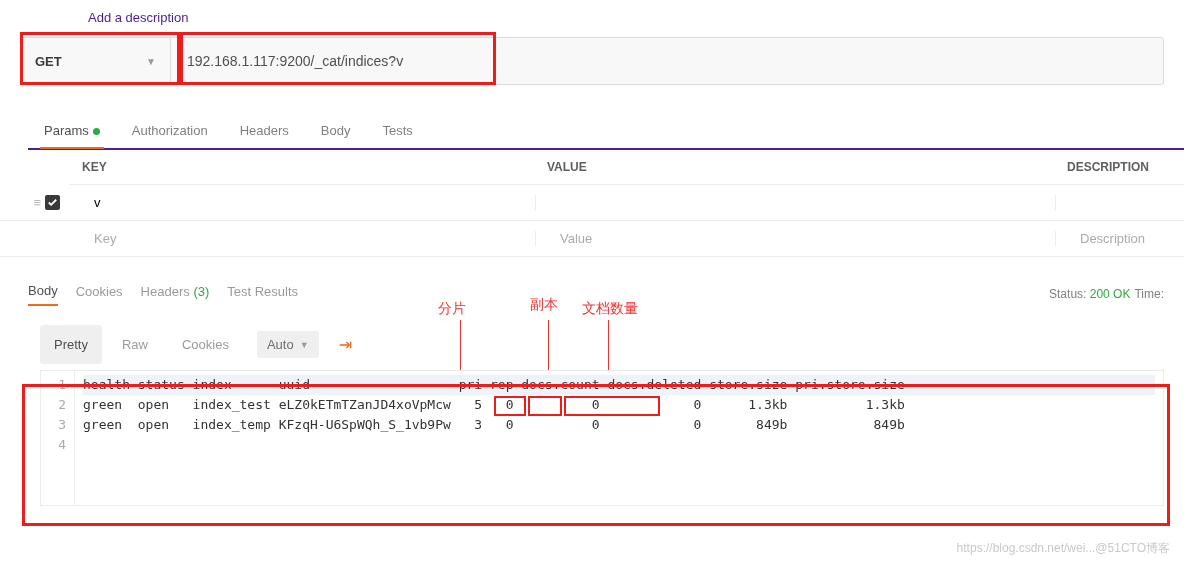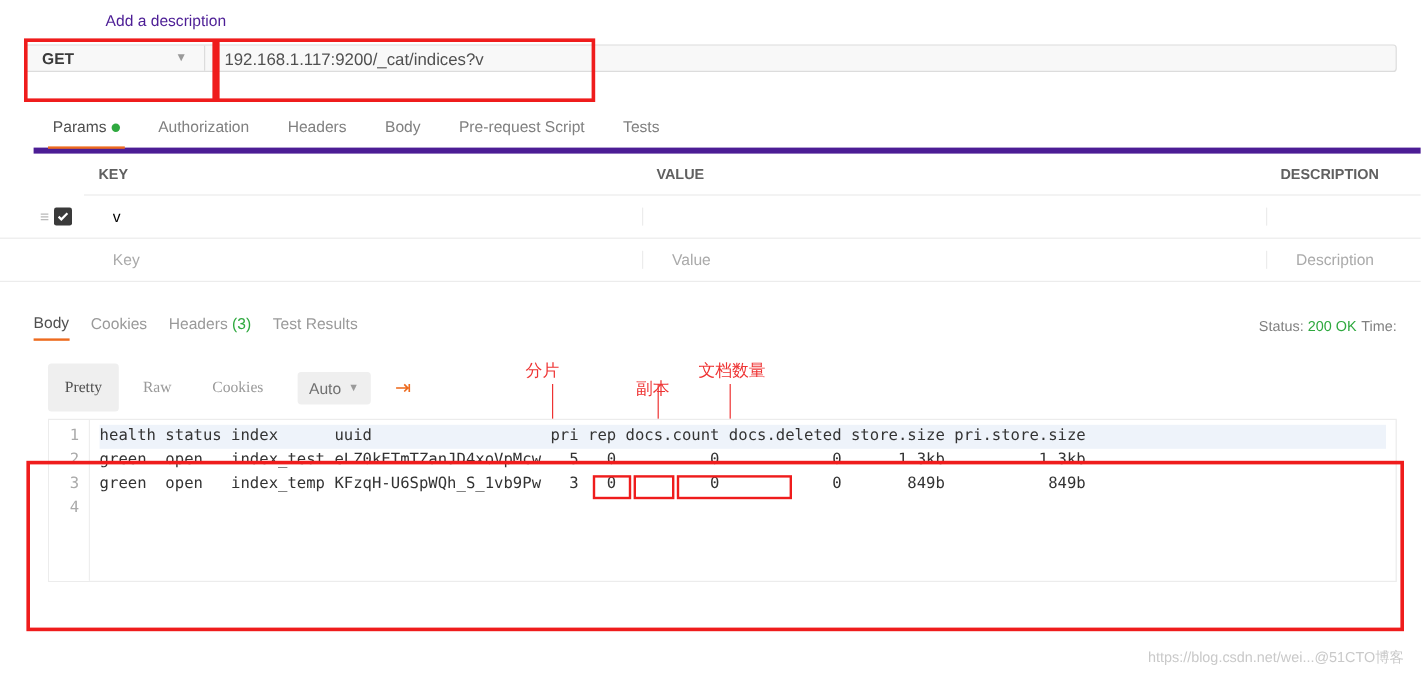--- a/index.html
+++ b/index.html
@@ -1,25 +1,25 @@
 <!DOCTYPE html>
 <html><head>
 <meta charset="utf-8">
 <style>
   * { box-sizing: border-box; margin: 0; padding: 0; }
   body { font-family: -apple-system, BlinkMacSystemFont, "Segoe UI", Helvetica, Arial, sans-serif; background: #fff; color: #505050; font-size: 13px; width: 1184px; height: 561px; overflow: hidden; position: relative; }
   .top-desc { padding: 10px 0 12px 50px; }
   .top-desc a { color: #4c1d95; text-decoration: none; font-size: 13px; margin-left: 38px; }
-  .req-bar { display: flex; align-items: stretch; margin: 0 20px 0 20px; border: 1px solid #dcdcdc; border-radius: 3px; background: #f8f8f8; height: 23px; position: relative; }
+  .req-bar { display: flex; align-items: stretch; margin: 0 20px 0 20px; border: 1px solid #dcdcdc; border-radius: 3px; background: #f8f8f8; height: 48px; position: relative; }
   .method { display: flex; align-items: center; justify-content: space-between; width: 150px; padding: 0 14px; border-right: 1px solid #dcdcdc; font-weight: 600; color: #3a3a3a; cursor: pointer; }
   .method .caret { color: #9a9a9a; font-size: 10px; }
   .url { flex: 1; display: flex; align-items: center; padding: 0 16px; font-size: 14px; color: #505050; text-align: right; }
   .req-box1 { position: absolute; border: 3px solid #ef1c1c; left: 20px; top: 32px; width: 160px; height: 53px; pointer-events: none; }
   .req-box2 { position: absolute; border: 3px solid #ef1c1c; left: 180px; top: 32px; width: 316px; height: 53px; pointer-events: none; }
-  .tabs { display: flex; gap: 0; margin: 30px 0 0 28px; border-bottom: 5px solid #4c1d95; }
+  .tabs { display: flex; gap: 0; margin: 30px 0 0 28px; border-bottom: 2px solid #4c1d95; }
   .tab { padding: 8px 16px 10px; color: #808080; cursor: pointer; font-size: 13px; position: relative; }
   .tab.active { color: #505050; }
   .tab.active::after { content: ""; position: absolute; left: 12px; right: 12px; bottom: -1px; height: 2px; background: #ed6b1f; }
   .dot-green { display: inline-block; width: 7px; height: 7px; background: #2fa93f; border-radius: 50%; margin-left: 4px; vertical-align: middle; }
   .kv-header { display: flex; border-bottom: 1px solid #ececec; padding: 10px 0 10px 0; color: #606060; font-weight: 600; font-size: 12px; margin-left: 70px; }
   .kv-key { flex: 0 0 465px; padding-left: 12px; }
   .kv-val { flex: 0 0 520px; padding-left: 12px; }
   .kv-desc { flex: 1; padding-left: 12px; }
   .kv-row { display: flex; align-items: center; border-bottom: 1px solid #ececec; height: 36px; }
   .kv-row .handle { width: 70px; display: flex; align-items: center; justify-content: flex-end; gap: 6px; padding-right: 10px; color: #777; }
@@ -33,26 +33,26 @@
   .kv-row .kv-desc input { width: 100%; padding-left: 12px; }
   .kv-row.ph input::placeholder { color: #aaa; }
   .resp-bar { display: flex; align-items: center; margin: 24px 0 0 28px; gap: 18px; position: relative; height: 26px; }
   .resp-tab { color: #9a9a9a; cursor: pointer; padding-bottom: 6px; }
   .resp-tab.active { color: #505050; border-bottom: 2px solid #ed6b1f; }
   .resp-tab .count { color: #2fa93f; }
   .resp-meta { position: absolute; right: 20px; color: #808080; font-size: 12px; display: flex; gap: 4px; }
   .resp-meta .ok { color: #2fa93f; }
   .annots { color: #e33; font-size: 14px; }
   .ann1 { position: absolute; left: 438px; top: 300px; }
-  .ann2 { position: absolute; left: 530px; top: 315px; }
+  .ann2 { position: absolute; left: 530px; top: 296px; }
   .ann3 { position: absolute; left: 582px; top: 300px; }
   .arrow { position: absolute; width: 1px; background: #e33; }
   .arrow::after { content: ""; position: absolute; bottom: -1px; left: -4px; border: 4px solid transparent; border-top-color: #e33; }
   .view-bar { display: flex; align-items: center; gap: 6px; margin: 18px 0 0 40px; }
-  .vbtn { padding: 12px 14px; color: #9a9a9a; cursor: pointer; border-radius: 3px; font-family: Liberation Serif, serif; }
+  .vbtn { padding: 12px 14px; color: #9a9a9a; cursor: pointer; border-radius: 3px; }
   .vbtn.active { background: #efefef; color: #505050; }
   .auto { background: #efefef; padding: 6px 10px; display: flex; align-items: center; gap: 6px; border-radius: 3px; color: #707070; margin-left: 8px; }
   .auto .caret { font-size: 9px; color: #9a9a9a; }
   .wrap-icon { margin-left: 14px; color: #ed6b1f; font-size: 16px; }
   .code-area { margin: 6px 20px 0 40px; border: 1px solid #ececec; font-family: Consolas, Menlo, monospace; font-size: 13px; line-height: 20px; position: relative; background: #fff; }
   .code-gutter { position: absolute; left: 0; top: 0; bottom: 0; width: 34px; background: #fff; border-right: 1px solid #eee; text-align: right; color: #aaa; padding: 4px 8px 0 0; }
   .code-body { margin-left: 34px; padding: 4px 8px 70px 8px; white-space: pre; color: #333; overflow: hidden; }
   .code-body .row1 { background: #eef3fa; display: block; }
   .red-big { position: absolute; border: 3px solid #ef1c1c; left: 22px; top: 384px; width: 1148px; height: 142px; pointer-events: none; }
   .red-sm { position: absolute; border: 2px solid #ef1c1c; pointer-events: none; }
@@ -71,21 +71,20 @@
   <div class="url">192.168.1.117:9200/_cat/indices?v</div>
 </div>
 <div class="req-box1"></div>
 <div class="req-box2"></div>
 
 <div class="tabs">
   <div class="tab active"><span>Params</span><span class="dot-green"></span></div>
   <div class="tab">Authorization</div>
   <div class="tab">Headers</div>
   <div class="tab">Body</div>
-  <div class="tab">Pre-request Script</div>
   <div class="tab">Tests</div>
 </div>
 
 <div class="kv-header">
   <div class="kv-key">KEY</div>
   <div class="kv-val">VALUE</div>
   <div class="kv-desc">DESCRIPTION</div>
 </div>
 
 <div class="kv-row">

